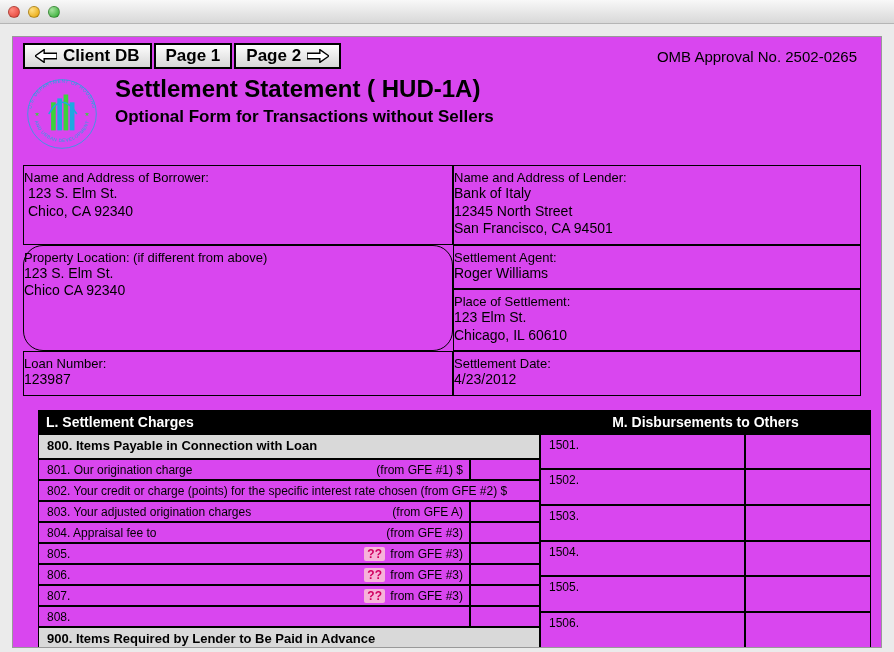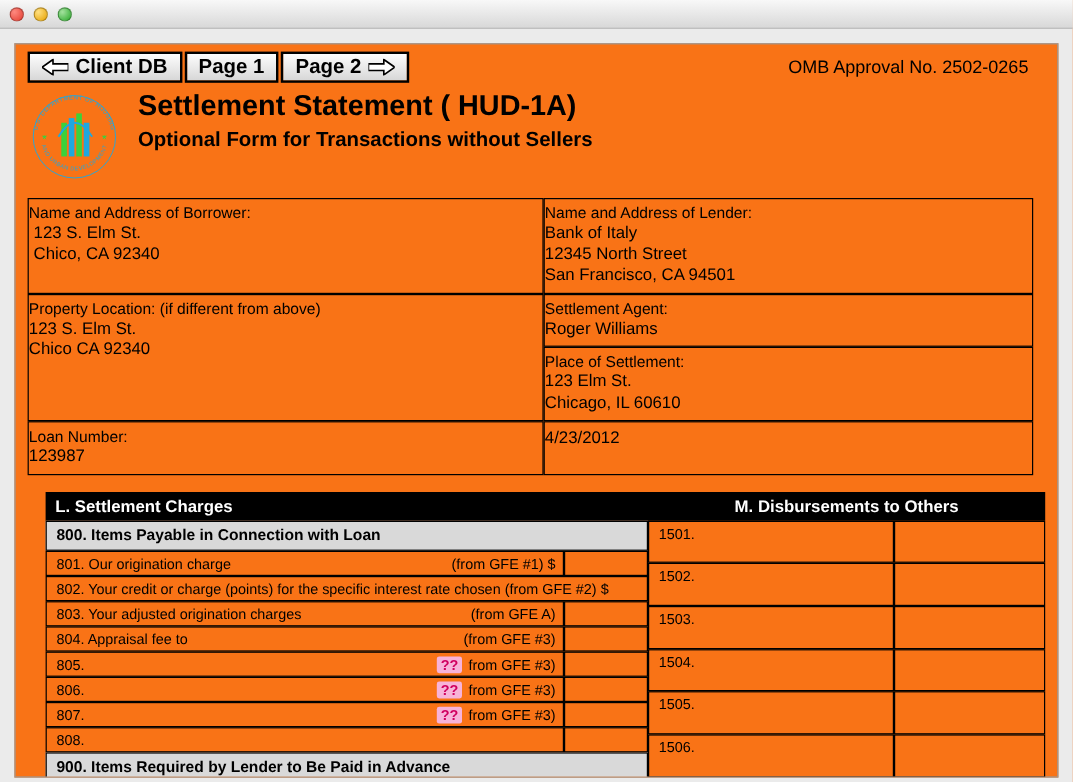--- a/index.html
+++ b/index.html
@@ -2,37 +2,37 @@
 <html><head>
 <meta charset="utf-8">
 <style>
   * { box-sizing: border-box; margin: 0; padding: 0; }
   body { font-family: Arial, Helvetica, sans-serif; background: #ebebeb; width: 894px; height: 652px; overflow: hidden; }
   .titlebar { height: 24px; background: linear-gradient(#f8f8f8,#d8d8d8); border-bottom: 1px solid #b5b5b5; display: flex; align-items: center; padding-left: 8px; gap: 8px; }
   .traffic { width:12px; height:12px; border-radius:50%; border:1px solid rgba(0,0,0,0.25);}
   .red{background:radial-gradient(circle at 30% 30%,#ff8a80,#e33e32);} 
   .yellow{background:radial-gradient(circle at 30% 30%,#ffe082,#e6a100);} 
   .green{background:radial-gradient(circle at 30% 30%,#a5e29f,#28a828);}
-  .page-wrap { background:#f97316; margin:12px; border:1px solid #999; height:612px; padding:4px 10px 0 10px; overflow:hidden;}
+  .page-wrap { background:#d946ef; margin:12px; border:1px solid #999; height:612px; padding:4px 10px 0 10px; overflow:hidden;}
   .toolbar-row { display:flex; align-items:center; gap:0; margin-top:2px;}
   .tbut { display:inline-flex; align-items:center; justify-content:center; height:26px; background:linear-gradient(#fdfdfd,#d7d7d7); border:2px solid #000; font: bold 17px Arial; padding:0 10px; gap:6px; cursor:pointer;}
   .tbut + .tbut { margin-left:2px;}
   .arrow-icon { width:22px; height:14px; }
   .printer-icon{ width:22px; height:18px;}
   .omb { margin-left:auto; padding-right:14px; font:15px Arial; }
   .head-row { display:flex; align-items:flex-start; gap:14px; margin-top:6px;}
   .seal { width:78px; height:78px; position:relative;}
   .seal svg{position:absolute;inset:0;}
   .titles h1{ font: bold 24px Arial; }
   .titles h2{ font: bold 17px Arial; margin-top:4px;}
   .info-grid{ display:grid; grid-template-columns: 430px 408px; margin-top:12px; }
   .cell{ border:1px solid #000; padding:4px 8px 6px 0; font:14px Arial; line-height:1.25;}
   .cell .lbl{ font:13px Arial; }
   .cell .val{ margin-left:4px;}
-  .span2{ grid-row: span 2;}
+  .span2{ grid-row: span 2; border-radius: 20px;}
   .charges{ margin-top:14px; display:grid; grid-template-columns:502px 1fr;padding-left:15px; }
   .blackbar{ background:#000; color:#fff; font: bold 14px Arial; padding:4px 8px;}
   .grayhdr{ background:#d9d9d9; font:bold 13px Arial; padding:3px 8px 5px 26px; border:1px solid #000; text-indent:-18px;}
   .row-l{ font:12px Arial; padding:3px 6px 2px 8px; border:1px solid #000; display:flex; align-items:baseline; min-height:20px;}
   .row-l .tail{ margin-left:auto; white-space:nowrap;}
   .amt{ border:1px solid #000; min-height:20px; font:12px Arial; padding:2px 6px;}
   .disb-grid{ display:grid; grid-template-columns:205px 1fr; grid-auto-rows:1fr;}
   .disb-cell{ border:1px solid #000; font:12px Arial; padding:3px 8px;}
   .left-col{ display:grid; grid-template-columns: 432px 70px;}
   .left-col .full{ grid-column:1 / -1;}
@@ -117,20 +117,21 @@
     <div class="cell">
       <div class="lbl">Place of Settlement:</div>
       <div>123 Elm St.</div>
       <div>Chicago, IL 60610</div>
     </div>
     <div class="cell">
       <div class="lbl">Loan Number:</div>
       <div>123987</div>
     </div>
     <div class="cell">
+      <div class="lbl">Settlement Date:</div>
       <div>4/23/2012</div>
     </div>
   </div>
 
   <div class="charges">
 
     <div class="left-col">
       <div class="blackbar full">L. Settlement Charges</div>
       <div class="grayhdr full">800. Items Payable in Connection with Loan</div>
 

